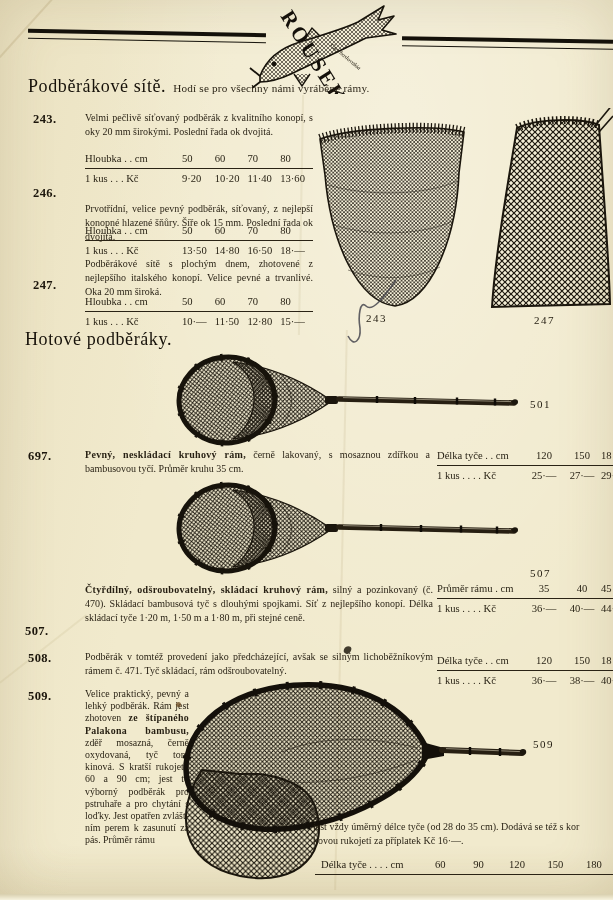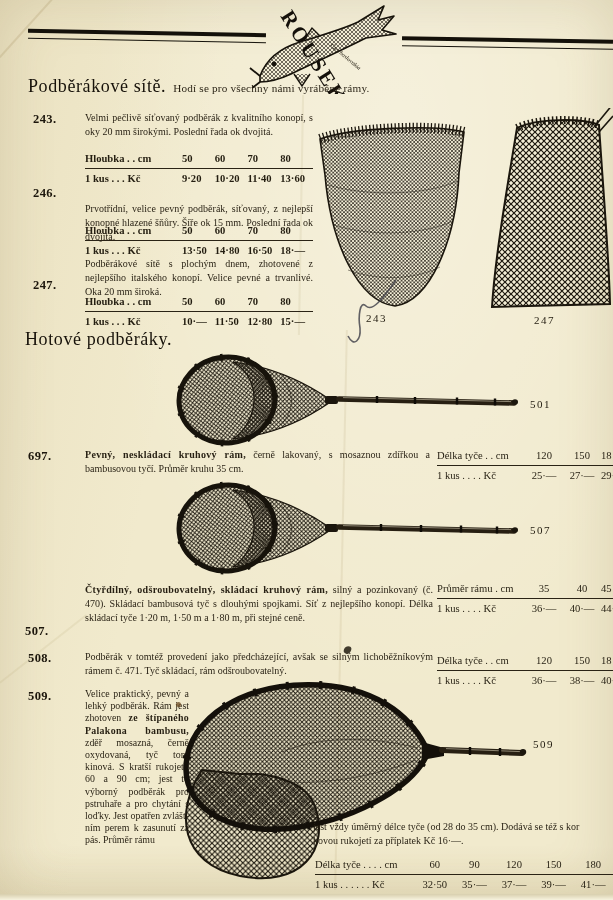--- a/index.html
+++ b/index.html
@@ -19,24 +19,24 @@
   .rule-thin{height:0;border-top:1.8px solid #14110a;}
   .h1{font-size:18px;font-weight:normal;letter-spacing:.6px;color:#17120a;}
   .h1sub{font-size:11.2px;margin-left:7px;letter-spacing:.2px;}
   .num{font-weight:bold;font-size:12.5px;letter-spacing:.4px;color:#1c160c;}
   .itext{font-size:10px;line-height:13.8px;text-align:justify;color:#261f12;}
   .itext b{letter-spacing:.3px;}
   .narrow{font-size:9.9px;line-height:12.2px;}
   .pt{font-size:10.6px;line-height:13px;color:#241e11;}
   .pt-row{display:flex;align-items:baseline;}
   .pt-head{border-bottom:1.4px solid #2a2315;padding-bottom:3px;margin-bottom:3px;}
-  .ptA{width:228px;font-weight:bold;} .ptA .pt-lbl{width:97px;flex:0 0 auto;} .ptA .pt-val{flex:1;text-align:left;}
+  .ptA{width:228px;} .ptA .pt-lbl{width:97px;flex:0 0 auto;} .ptA .pt-val{flex:1;text-align:left;}
   .ptB{width:210px;} .ptB .pt-lbl{width:88px;flex:0 0 auto;} .ptB .pt-val{width:38px;flex:0 0 auto;text-align:center;}
   .ptB .pt-val.last{width:30px;text-align:left;}
-  .ptC{width:298px;} .ptC .pt-lbl{width:100px;flex:0 0 auto;} .ptC .pt-val{flex:1;text-align:center;}
+  .ptC{width:298px;} .ptC .pt-lbl{width:100px;flex:0 0 auto;margin-left:6px;} .ptC .pt-val{flex:1;text-align:center;}
   .figlabel{font-size:11px;letter-spacing:1.5px;color:#221c10;}
   .crease{background:rgba(168,148,98,.25);}
   .blot{background:#221c10;border-radius:60% 40% 55% 45%;opacity:.85;transform:rotate(20deg);}
   .dot{background:#6b4a22;border-radius:50%;opacity:.75;}
   .bottom-edge{left:0;bottom:0;width:613px;height:6px;background:linear-gradient(#d8cfae,#f7f3de);}
 </style>
 </head>
 <body>
 
 <div class="abs crease" style="left:-14px;top:26px;width:82px;height:1.5px;transform:rotate(-48deg);"></div>
@@ -208,21 +208,21 @@
   <ellipse cx="64" cy="47" rx="48" ry="43" fill="none" stroke="#17130b" stroke-width="7" stroke-dasharray="2.5 24" transform="rotate(-6 64 47)"></ellipse>
   <path d="M96 16 C 114 38 114 58 96 80 M 118 24 C 132 40 132 56 118 72" fill="none" stroke="rgba(23,18,10,.55)" stroke-width="1"></path>
   <rect x="162" y="43" width="13" height="8" rx="2" fill="#1b160d"></rect>
   <g>
     <path d="M176 46 L 351 50" stroke="#271f12" stroke-width="5.5" stroke-linecap="round"></path>
     <path d="M180 44.6 L 348 48.6" stroke="rgba(243,236,210,.5)" stroke-width="1"></path>
     <path d="M218 43 L 218 50 M258 44 L 258 51 M298 44.5 L 298 51.5 M334 45.5 L 334 52.5" stroke="#0e0b06" stroke-width="2.4"></path>
     <ellipse cx="352" cy="49" rx="3" ry="2.8" fill="#1b160d"></ellipse>
   </g>
 </svg>
-<div class="abs figlabel" style="left:530px;top:524px;">507</div>
+<div class="abs figlabel" style="left:530px;top:567px;">507</div>
 
 <div class="abs num" style="left:25px;top:584px;margin-top:40px;">507.</div>
 <div class="abs itext" style="left:85px;top:583px;width:348px;">
   <b>Čtyřdílný, odšroubovatelný, skládací kruhový rám,</b><span> silný a pozinkovaný (č. 470). Skládací bambusová tyč s dlouhými spojkami. Síť z nejlepšího konopí. Délka skládací tyče 1·20 m, 1·50 m a 1·80 m, při stejné ceně.</span>
 </div>
 <div class="abs pt ptB" style="left:437px;top:582px;">
   <div class="pt-row pt-head">
     <span class="pt-lbl">Průměr rámu . cm</span>
     <span class="pt-val">35</span>
     <span class="pt-val">40</span>
@@ -292,23 +292,15 @@
 
 <div class="abs pt ptC" style="left:315px;top:858px;">
   <div class="pt-row pt-head">
     <span class="pt-lbl">Délka tyče . . . . cm</span>
     <span class="pt-val">60</span>
     <span class="pt-val">90</span>
     <span class="pt-val">120</span>
     <span class="pt-val">150</span>
     <span class="pt-val">180</span>
   </div>
-  <div class="pt-row">
-    <span class="pt-lbl">1 kus . . . . . . Kč</span>
-    <span class="pt-val">32·50</span>
-    <span class="pt-val">35·—</span>
-    <span class="pt-val">37·—</span>
-    <span class="pt-val">39·—</span>
-    <span class="pt-val">41·—</span>
-  </div>
 </div>
 
 <div class="abs bottom-edge"></div>
 
 </body></html>

